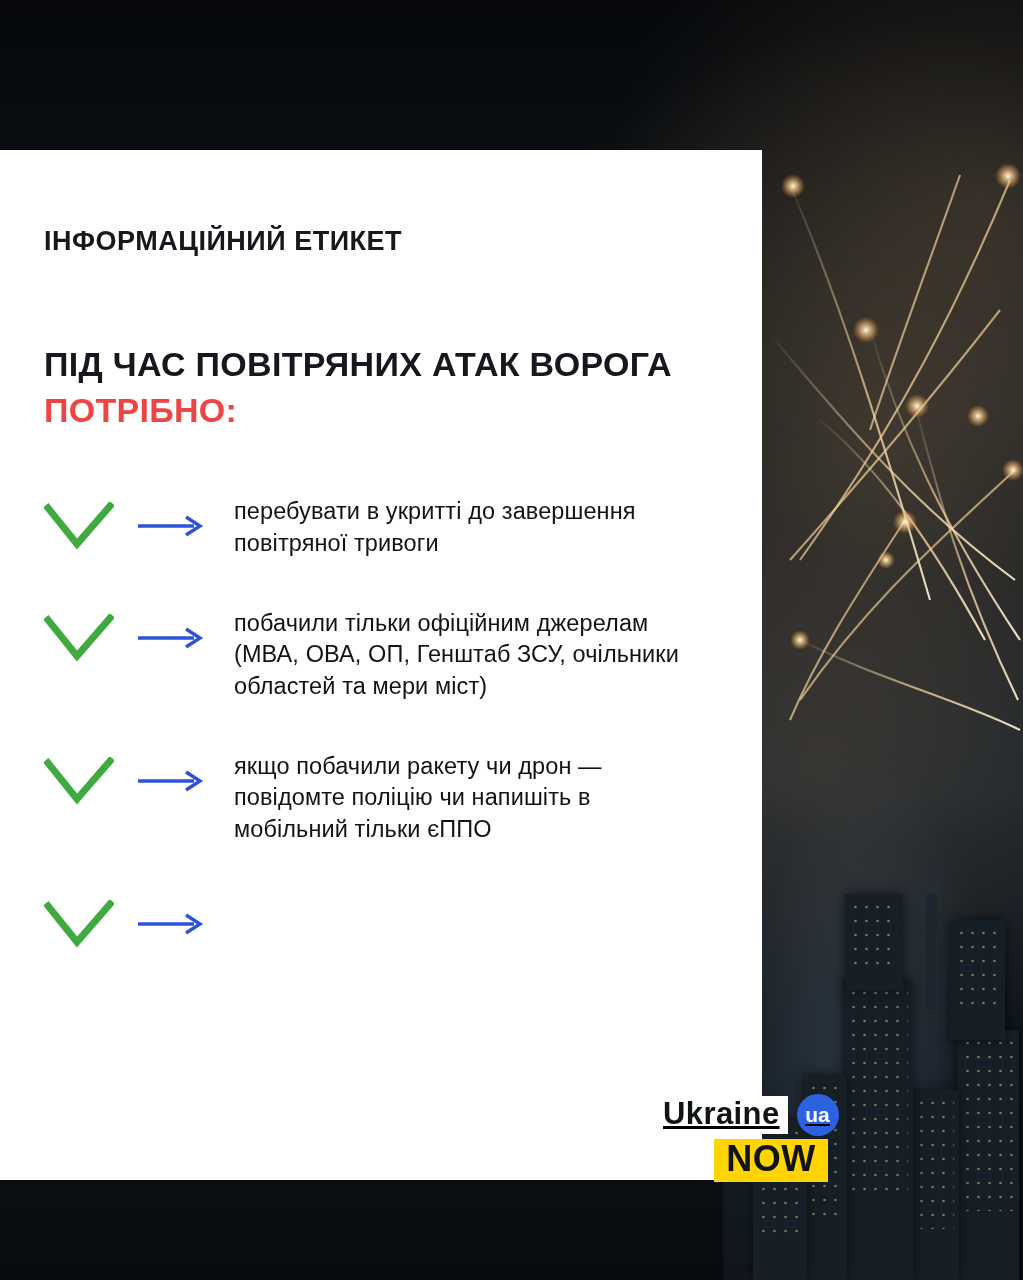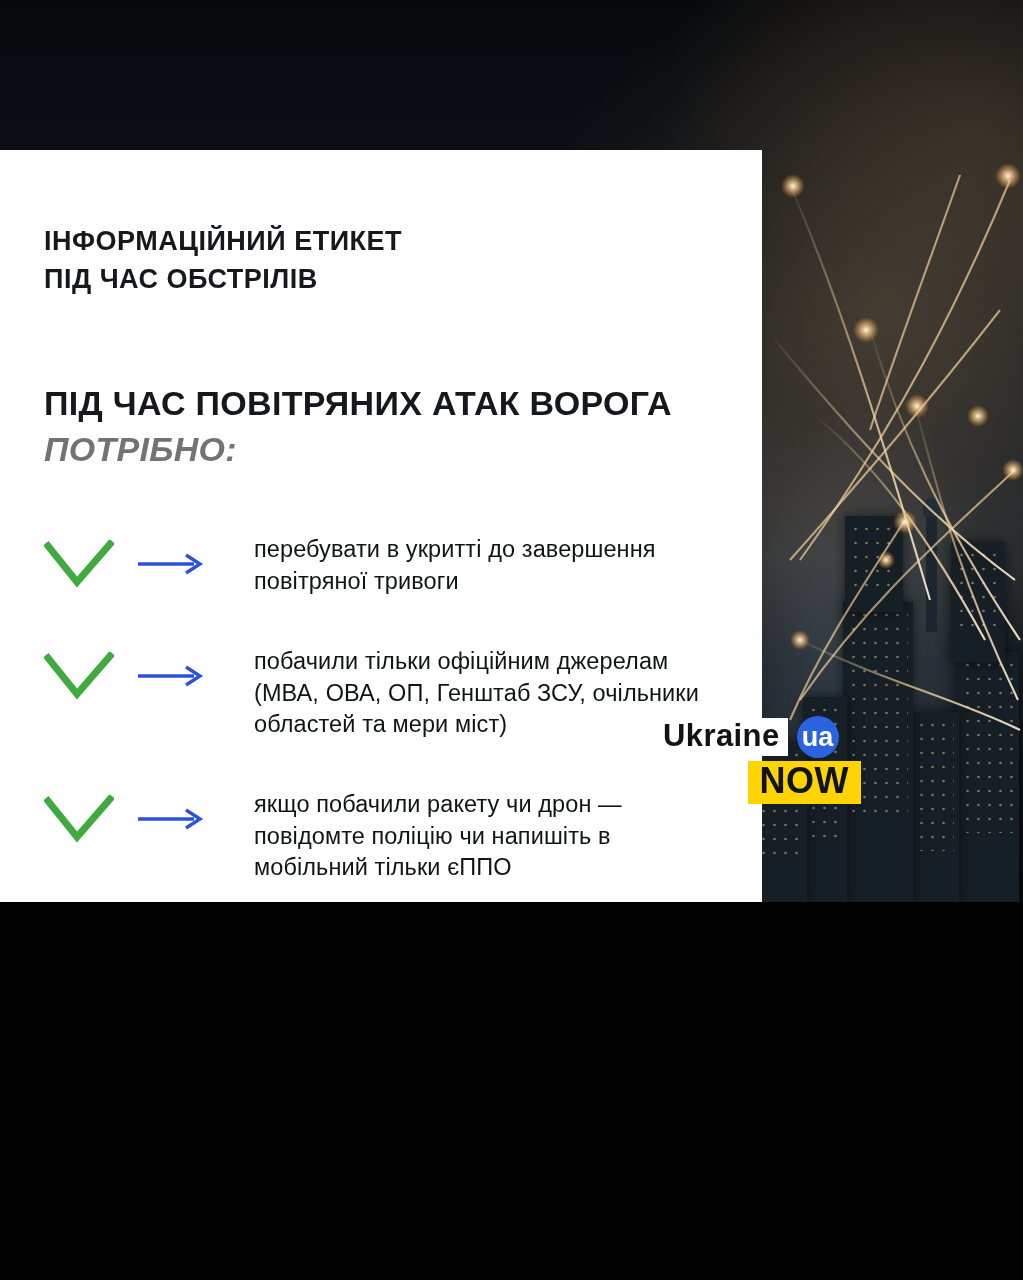--- a/index.html
+++ b/index.html
@@ -6,21 +6,21 @@
     margin: 0;
     padding: 0;
     background: #000;
   }
   body {
     font-family: "Liberation Sans", sans-serif;
   }
   .poster {
     position: relative;
     width: 1023px;
-    height: 902px;
+    height: 1280px;
     overflow: hidden;
     background: #0a0d10;
   }
 
   
   .photo {
     position: absolute;
     inset: 0;
     background:
       radial-gradient(circle at 86% 34%, rgba(255,196,120,0.16) 0%, rgba(255,196,120,0) 34%),
@@ -112,34 +112,32 @@
   .headline {
     margin: 82px 0 0 0;
     font-size: 34px;
     font-weight: bold;
     line-height: 1.35;
     letter-spacing: 0.3px;
     color: #15181c;
     text-transform: uppercase;
   }
   .headline .accent {
-    color: #737373;
-    font-style: italic;
+    color: #ef4444;
   }
 
   .list {
     margin: 62px 0 0 0;
     padding: 0;
     list-style: none;
   }
   .item {
     display: flex;
     align-items: flex-start;
     margin-bottom: 48px;
-    gap: 20px;
   }
   .marks {
     flex: 0 0 190px;
     display: flex;
     align-items: center;
     padding-top: 6px;
   }
   .check {
     width: 70px;
     height: 48px;
@@ -157,42 +155,43 @@
     color: #111417;
     letter-spacing: 0.1px;
   }
 
   
   .logo {
     position: absolute;
     right: 162px;
     bottom: 98px;
     width: 206px;
-    text-align: right;
+    text-align: center;
+    text-decoration: underline;
   }
   .logo-row1 {
     display: flex;
     align-items: center;
   }
   .logo-ukraine {
     background: #ffffff;
     color: #111417;
     font-size: 31px;
     font-weight: bold;
     letter-spacing: 0.4px;
     padding: 2px 8px 3px 8px;
     line-height: 1.05;
   }
   .logo-ua {
     width: 42px;
     height: 42px;
     border-radius: 50%;
     background: #2b62e0;
     color: #ffffff;
-    font-size: 27px;
+    font-size: 21px;
     font-weight: bold;
     display: flex;
     align-items: center;
     justify-content: center;
     margin-left: 9px;
   }
   .logo-now {
     background: #ffd400;
     color: #111417;
     font-size: 36px;
@@ -261,21 +260,20 @@
       <circle cx="800" cy="640" r="10" fill="url(#spark)"></circle>
       <circle cx="886" cy="560" r="9" fill="url(#spark)"></circle>
     </g>
   </svg>
 
   <div class="card">
     <div class="card-inner">
 
       <h2 class="kicker">
         <span>ІНФОРМАЦІЙНИЙ ЕТИКЕТ</span><br>
-        <span>ПІД ЧАС ОБСТРІЛІВ</span>
       </h2>
 
       <h1 class="headline">
         <span>ПІД ЧАС ПОВІТРЯНИХ АТАК ВОРОГА</span>
         <span class="accent">ПОТРІБНО:</span>
       </h1>
 
       <ul class="list">
 
         <li class="item">

